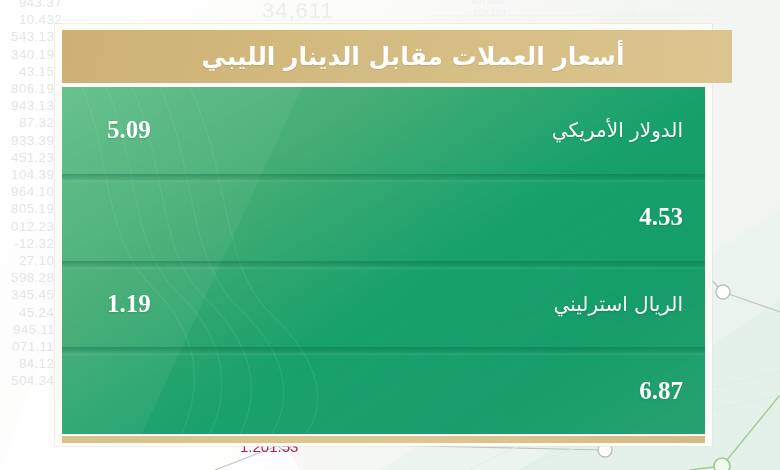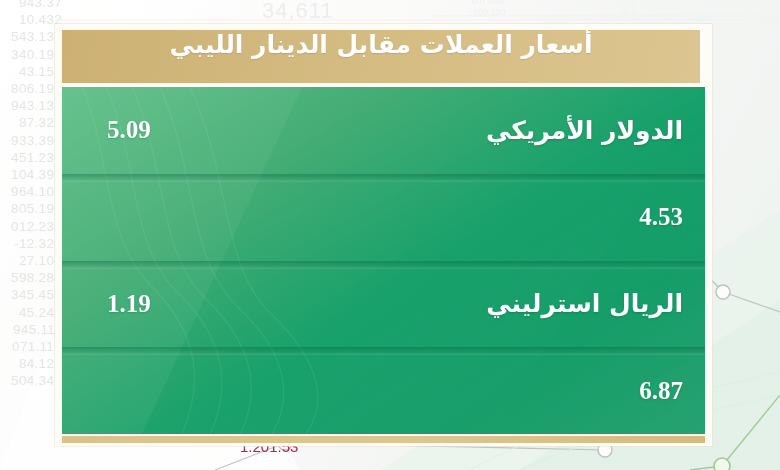--- a/index.html
+++ b/index.html
@@ -107,22 +107,24 @@
   }
 
   .card-header {
     position: absolute;
     left: 7px;
     top: 6px;
     width: 638px;
     height: 53px;
     background: linear-gradient(100deg, #cdb174 0%, #d4bb81 45%, #dcc590 100%);
     display: flex;
+    align-items: center;
     justify-content: center;
     overflow: hidden;
+    padding-left: 32px;
   }
   .card-header .title {
     color: #ffffff;
     font-size: 25px;
     font-weight: bold;
     letter-spacing: 0.2px;
     text-shadow: 0 1px 1px rgba(140,115,60,0.25);
     white-space: nowrap;
   }
 
@@ -165,22 +167,22 @@
     content: "";
     position: absolute;
     top: 0;
     left: 0;
     right: 0;
     height: 8px;
     background: linear-gradient(180deg, rgba(8,96,62,0.38) 0%, rgba(8,96,62,0.12) 60%, rgba(255,255,255,0.10) 100%);
   }
   .row .name {
     color: #ffffff;
-    font-size: 25px;
-    font-weight: bold;
+    font-size: 20px;
+    font-weight: normal;
     white-space: nowrap;
     text-shadow: 0 1px 2px rgba(0,70,45,0.25);
   }
   .row .value {
     color: #ffffff;
     font-size: 25px;
     font-weight: bold;
     direction: ltr;
     font-family: Liberation Serif, serif;
     text-shadow: 0 1px 2px rgba(0,70,45,0.25);

